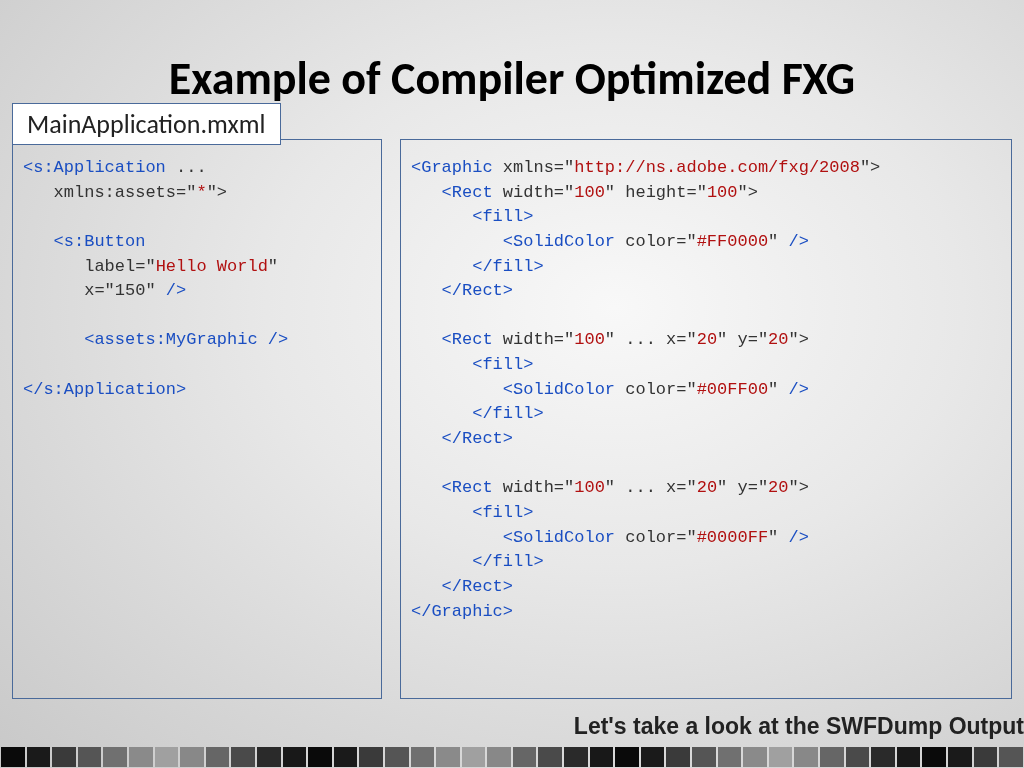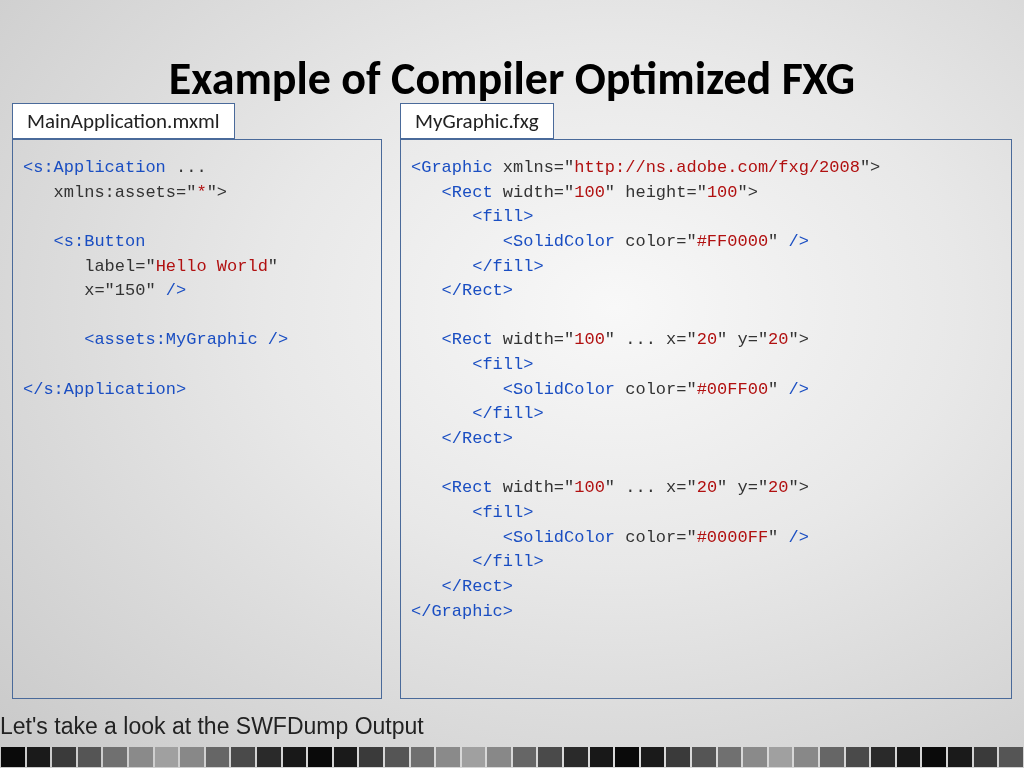--- a/index.html
+++ b/index.html
@@ -29,21 +29,21 @@
 }
 .panel-left { width: 370px; margin-right: 18px; }
 .panel-right { flex: 1; }
 .panel-title {
   position: absolute;
   top: -18px;
   left: 0;
   background: #fff;
   border: 1px solid #4a6a9a;
   padding: 4px 14px;
-  font-size: 21px;
+  font-size: 26px;
   color: #222;
   z-index: 2;
 }
 .panel-body {
   border: 1px solid #4a6a9a;
   background: transparent;
   padding: 16px 10px 10px 10px;
   margin-top: 18px;
   height: 560px;
   font-family: Consolas, 'Courier New', monospace;
@@ -52,24 +52,25 @@
   white-space: pre;
   color: #333;
 }
 .tok-tag { color: #1a4ec2; }
 .tok-attr { color: #b11010; }
 .tok-txt { color: #333; }
 .footer {
   position: absolute;
   bottom: 28px;
   width: 100%;
-  text-align: left;
+  text-align: right;
   font-size: 23px;
   font-family: Arial, sans-serif;
   color: #222;
+  font-weight: bold;
 }
 .squares {
   position: absolute;
   bottom: 0;
   left: 0;
   width: 100%;
   height: 22px;
   display: flex;
 }
 .sq { flex: 1; margin: 1px; }
@@ -78,21 +79,20 @@
 <body>
 
 <h1 class="title">Example of Compiler Optimized FXG</h1>
 
 <div class="panels">
   <div class="panel panel-left">
     <div class="panel-title">MainApplication.mxml</div>
     <div class="panel-body" id="left-body"><div><span class="tok-tag">&lt;s:Application </span><span class="tok-txt">...</span></div><div><span class="tok-txt">   xmlns:assets="</span><span class="tok-attr">*</span><span class="tok-txt">"&gt;</span></div><div>&nbsp;</div><div><span class="tok-txt">   </span><span class="tok-tag">&lt;s:Button</span></div><div><span class="tok-txt">      label="</span><span class="tok-attr">Hello World</span><span class="tok-txt">"</span></div><div><span class="tok-txt">      x="150" </span><span class="tok-tag">/&gt;</span></div><div>&nbsp;</div><div><span class="tok-txt">      </span><span class="tok-tag">&lt;assets:MyGraphic /&gt;</span></div><div>&nbsp;</div><div><span class="tok-tag">&lt;/s:Application&gt;</span></div></div>
   </div>
   <div class="panel panel-right">
-    <div class="panel-title">MyGraphic.fxg</div>
     <div class="panel-body" id="right-body"><div><span class="tok-tag">&lt;Graphic </span><span class="tok-txt">xmlns="</span><span class="tok-attr">http://ns.adobe.com/fxg/2008</span><span class="tok-txt">"&gt;</span></div><div><span class="tok-txt">   </span><span class="tok-tag">&lt;Rect </span><span class="tok-txt">width="</span><span class="tok-attr">100</span><span class="tok-txt">" height="</span><span class="tok-attr">100</span><span class="tok-txt">"&gt;</span></div><div><span class="tok-txt">      </span><span class="tok-tag">&lt;fill&gt;</span></div><div><span class="tok-txt">         </span><span class="tok-tag">&lt;SolidColor </span><span class="tok-txt">color="</span><span class="tok-attr">#FF0000</span><span class="tok-txt">" </span><span class="tok-tag">/&gt;</span></div><div><span class="tok-txt">      </span><span class="tok-tag">&lt;/fill&gt;</span></div><div><span class="tok-txt">   </span><span class="tok-tag">&lt;/Rect&gt;</span></div><div>&nbsp;</div><div><span class="tok-txt">   </span><span class="tok-tag">&lt;Rect </span><span class="tok-txt">width="</span><span class="tok-attr">100</span><span class="tok-txt">" ... x="</span><span class="tok-attr">20</span><span class="tok-txt">" y="</span><span class="tok-attr">20</span><span class="tok-txt">"&gt;</span></div><div><span class="tok-txt">      </span><span class="tok-tag">&lt;fill&gt;</span></div><div><span class="tok-txt">         </span><span class="tok-tag">&lt;SolidColor </span><span class="tok-txt">color="</span><span class="tok-attr">#00FF00</span><span class="tok-txt">" </span><span class="tok-tag">/&gt;</span></div><div><span class="tok-txt">      </span><span class="tok-tag">&lt;/fill&gt;</span></div><div><span class="tok-txt">   </span><span class="tok-tag">&lt;/Rect&gt;</span></div><div>&nbsp;</div><div><span class="tok-txt">   </span><span class="tok-tag">&lt;Rect </span><span class="tok-txt">width="</span><span class="tok-attr">100</span><span class="tok-txt">" ... x="</span><span class="tok-attr">20</span><span class="tok-txt">" y="</span><span class="tok-attr">20</span><span class="tok-txt">"&gt;</span></div><div><span class="tok-txt">      </span><span class="tok-tag">&lt;fill&gt;</span></div><div><span class="tok-txt">         </span><span class="tok-tag">&lt;SolidColor </span><span class="tok-txt">color="</span><span class="tok-attr">#0000FF</span><span class="tok-txt">" </span><span class="tok-tag">/&gt;</span></div><div><span class="tok-txt">      </span><span class="tok-tag">&lt;/fill&gt;</span></div><div><span class="tok-txt">   </span><span class="tok-tag">&lt;/Rect&gt;</span></div><div><span class="tok-tag">&lt;/Graphic&gt;</span></div></div>
   </div>
 </div>
 
 <div class="footer">Let's take a look at the SWFDump Output</div>
 <div class="squares" id="squares">
     <div class="sq" style="background: rgb(10, 10, 10);"></div>
     <div class="sq" style="background: rgb(26, 26, 26);"></div>
     <div class="sq" style="background: rgb(58, 58, 58);"></div>
     <div class="sq" style="background: rgb(85, 85, 85);"></div>

